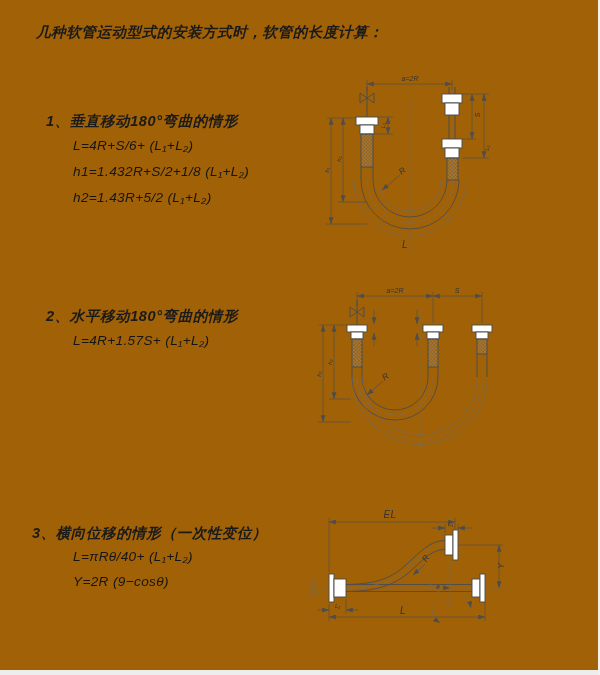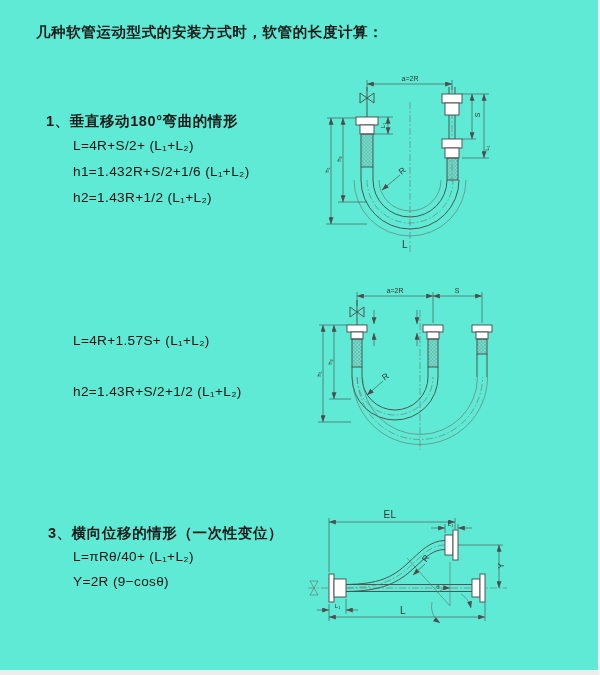--- a/index.html
+++ b/index.html
@@ -1,54 +1,54 @@
 <!DOCTYPE html>
 <html><head>
 <meta charset="utf-8">
 <style>
   html,body{margin:0;padding:0;}
   body{
     width:600px;height:675px;background:#ffffff;position:relative;overflow:hidden;
     font-family:"Liberation Sans","DejaVu Sans",sans-serif;color:#1a1a1a;
   }
-  .page{position:absolute;inset:0;background:#5eead4;
-    box-shadow:inset -2px 0 0 #f1f1f1, inset 0 -5px 0 #ededed;}
+  .page{position:absolute;inset:0;background:#a16207;
+    box-shadow:inset -2px 0 0 #f1f1f1, inset 0 -5px 0 #ededed;font-style:italic;}
   .doc-title{position:absolute;left:36px;top:23px;font-size:14.5px;font-weight:700;letter-spacing:.6px;white-space:nowrap;}
   .sec-heading{position:absolute;font-size:14.5px;font-weight:700;letter-spacing:.6px;white-space:nowrap;text-align:right;}
   .formula{position:absolute;left:73px;font-size:13.6px;font-weight:500;letter-spacing:.35px;color:#151515;white-space:nowrap;}
   
   .p-s1h{left:46px;top:112px}.p-s1f1{top:138px}.p-s1f2{top:164px}.p-s1f3{top:190px}
   .p-s2h{left:46px;top:307px}.p-s2f1{top:333px}.p-s2f2{top:358px}.p-s2f3{top:384px}
-  .p-s3h{left:48px;top:524px}.p-s3f1{top:549px}.p-s3f2{top:574px}.p-s3f3{top:599px}
+  .p-s3h{left:32px;top:524px}.p-s3f1{top:549px}.p-s3f2{top:574px}.p-s3f3{top:599px}
   
   .diag{position:absolute;}
   #d1{left:310px;top:70px;} #d2{left:310px;top:282px;} #d3{left:300px;top:502px;}
   .ln{stroke:#4d4d4d;fill:none;stroke-width:.95;}
   .thin{stroke:#6b6b6b;fill:none;stroke-width:.6;}
   .dim{stroke:#4d4d4d;fill:none;stroke-width:.65;}
   .cl{stroke:#707070;fill:none;stroke-width:.6;stroke-dasharray:7 2.2 1.6 2.2;}
   .fit{stroke:#4d4d4d;fill:#ffffff;stroke-width:.95;}
   .braid{stroke:#4d4d4d;stroke-width:.95;}
   svg text{fill:#333;font-family:"Liberation Sans","DejaVu Sans",sans-serif;}
   .dlab{font-size:7px;} .dlab-s{font-size:6px;} .dlab-l{font-size:10px;letter-spacing:.5px;} .dlab-m{font-size:8.5px;}
 </style>
 </head>
 <body>
 
 <div class="page">
 
   <div class="doc-title">几种软管运动型式的安装方式时，软管的长度计算：</div>
 
   <div class="sec-heading p-s1h">1、垂直移动180°弯曲的情形</div>
-  <div class="formula p-s1f1">L=4R+S/2+ (L₁+L₂)</div>
-  <div class="formula p-s1f2">h1=1.432R+S/2+1/6 (L₁+L₂)</div>
-  <div class="formula p-s1f3">h2=1.43R+1/2 (L₁+L₂)</div>
-
+  <div class="formula p-s1f1">L=4R+S/6+ (L₁+L₂)</div>
+  <div class="formula p-s1f2">h1=1.432R+S/2+1/8 (L₁+L₂)</div>
+  <div class="formula p-s1f3">h2=1.43R+5/2 (L₁+L₂)</div>
+
+  <div class="sec-heading p-s2h">2、水平移动180°弯曲的情形</div>
   <div class="formula p-s2f1">L=4R+1.57S+ (L₁+L₂)</div>
-  <div class="formula p-s2f3">h2=1.43R+S/2+1/2 (L₁+L₂)</div>
 
   <div class="sec-heading p-s3h">3、横向位移的情形（一次性变位）</div>
   <div class="formula p-s3f1">L=πRθ/40+ (L₁+L₂)</div>
   <div class="formula p-s3f2">Y=2R (9−cosθ)</div>
 
   <svg id="d1" class="diag" width="280" height="190" viewBox="0 0 280 190">
     <defs>
       <marker id="d1a" markerUnits="userSpaceOnUse" markerWidth="7" markerHeight="5" refX="6.8" refY="2.5" orient="auto-start-reverse">
         <path d="M0,0 L7,2.5 L0,5 Z" fill="#4d4d4d"></path>
       </marker>

